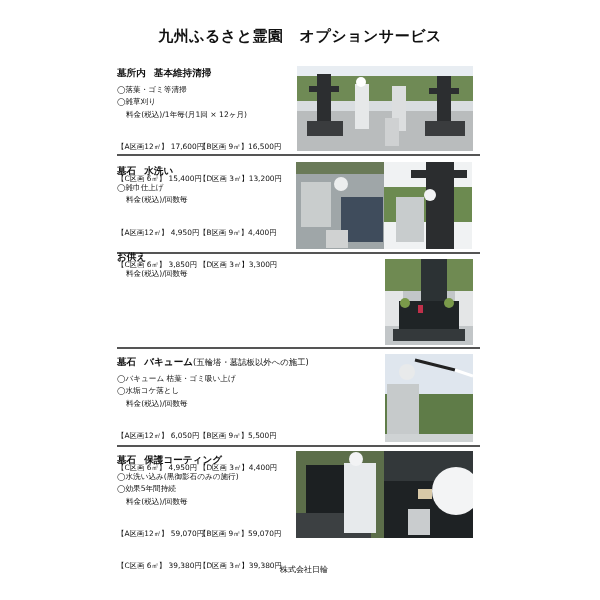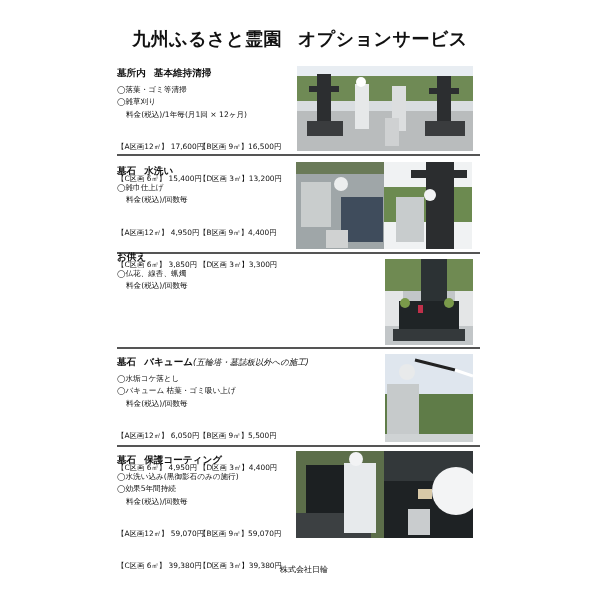--- a/index.html
+++ b/index.html
@@ -1,24 +1,24 @@
 <!DOCTYPE html>
 <html><head>
 <meta charset="utf-8">
 <style>
   html, body { margin: 0; padding: 0; background: #ffffff; }
   body { width: 600px; height: 600px; position: relative; overflow: hidden;
          font-family: "DejaVu Sans", "Liberation Sans", sans-serif; color: #111; }
   .title { position: absolute; left: 0; width: 600px; top: 27px; text-align: center;
-           font-size: 18px; font-weight: bold; letter-spacing: 0.5px; }
+           font-size: 15px; font-weight: bold; letter-spacing: 0.5px; }
   .title .gap { display: inline-block; width: 16px; }
   .section { position: absolute; left: 117px; width: 363px; }
   .divider { position: absolute; left: 117px; width: 363px; height: 2px; background: #555; }
   .sec-title { font-size: 9.6px; font-weight: bold; line-height: 12px; white-space: nowrap; }
-  .sec-title .sub { font-weight: normal; font-size: 8.4px; font-style: italic; }
+  .sec-title .sub { font-weight: normal; font-size: 8.4px; }
   .sec-title .sp { display: inline-block; width: 8px; }
   .lines { margin-top: 5px; }
   .line { font-size: 7.6px; line-height: 12.3px; white-space: nowrap; }
   .line.indent { padding-left: 9px; }
   .price { font-size: 7.4px; line-height: 12.3px; white-space: nowrap; }
   .price span.cell { display: inline-block; }
   .price span.a { width: 82px; margin-top: 20px; }
   .photo { position: absolute; overflow: hidden; }
   .footer { position: absolute; left: 4px; width: 600px; top: 564px; text-align: center; font-size: 8px; }
 </style>
@@ -96,21 +96,20 @@
     <circle cx="134" cy="33" r="6" fill="#f2f3f4"></circle>
   </svg>
 </div>
 <div class="divider" style="top:252px;"></div>
 
 <div class="section" style="top:251px;">
   <div class="sec-title">
     <span>お供え</span>
   </div>
   <div class="lines">
-    <div class="line">◯仏花、線香、蝋燭</div>
     <div class="line indent">料金(税込)/回数毎</div>
   </div>
 </div>
 <div class="photo" style="left:385px; top:259px; width:88px; height:86px;">
   <svg width="88" height="86" viewBox="0 0 88 86">
     <rect width="88" height="86" fill="#c2c6c8"></rect>
     <rect width="88" height="32" fill="#6f8a52"></rect>
     <rect x="36" y="0" width="26" height="45" fill="#2c3234"></rect>
     <rect x="0" y="32" width="18" height="35" fill="#e4e6e7"></rect>
     <rect x="70" y="32" width="18" height="35" fill="#e4e6e7"></rect>
@@ -121,22 +120,22 @@
     <rect x="33" y="46" width="5" height="8" fill="#c0304a"></rect>
   </svg>
 </div>
 <div class="divider" style="top:347px;"></div>
 
 <div class="section" style="top:356px;">
   <div class="sec-title">
     <span>墓石</span><span class="sp"></span><span>バキューム</span><span class="sub">(五輪塔・墓誌板以外への施工)</span>
   </div>
   <div class="lines">
+    <div class="line">◯バキューム 枯葉・ゴミ吸い上げ</div>
     <div class="line">◯水垢コケ落とし</div>
-    <div class="line">◯バキューム 枯葉・ゴミ吸い上げ</div>
     <div class="line indent">料金(税込)/回数毎</div>
     <div class="price">
       <span class="cell a"><span>【A区画12㎡】</span> <span>6,050円</span></span><span class="cell"><span>【B区画 9㎡】</span><span>5,500円</span></span>
     </div>
     <div class="price">
       <span class="cell a"><span>【C区画 6㎡】</span> <span>4,950円</span></span><span class="cell"><span>【D区画 3㎡】</span><span>4,400円</span></span>
     </div>
   </div>
 </div>
 <div class="photo" style="left:385px; top:354px; width:88px; height:88px;">

